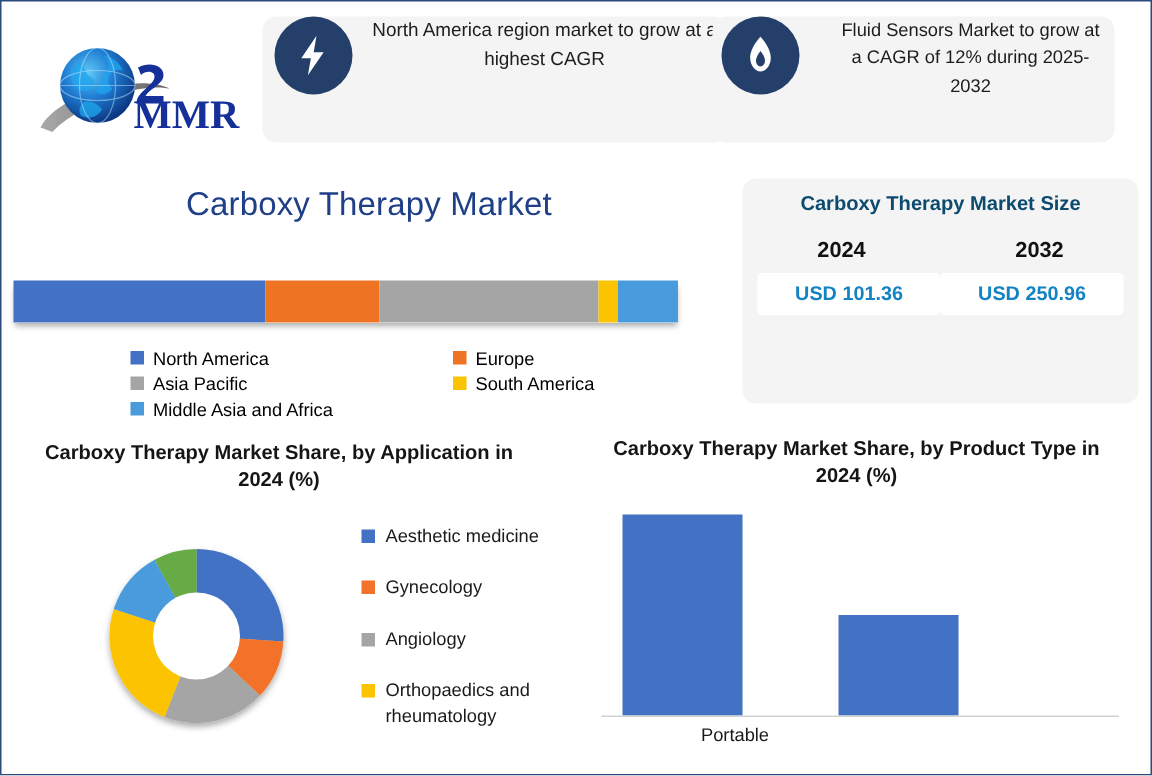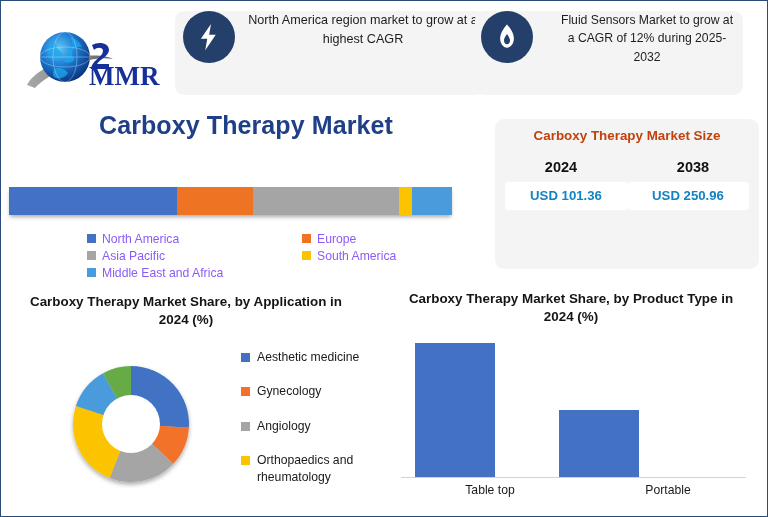--- a/index.html
+++ b/index.html
@@ -40,22 +40,22 @@
   .hcard-icon svg { display: block; }
   .hcard-text {
     flex: 1 1 auto; text-align: center; padding: 0 6px;
     font-size: 12.6px; line-height: 1.52; color: #1d1d1d;
     font-family: "Liberation Sans", sans-serif;
   }
   #hcard-2 .hcard-text { font-size: 12.2px; line-height: 1.5; }
 
   
   #main-title {
-    position: absolute; left: 0; top: 110px; width: 490px;
-    text-align: center; font-size: 25px; font-weight: bold;
+    position: absolute; left: 0; top: 122px; width: 490px;
+    text-align: center; font-size: 22px; font-weight: normal;
     color: #1f3f87; letter-spacing: .1px;
   }
   #region-subtitle {
     position: absolute; left: 0; top: 143px; width: 490px;
     text-align: center; font-size: 13.6px; font-weight: bold; color: #1a1a1a;
   }
 
   
   #stacked-wrap { position: absolute; left: 8px; top: 186px; width: 443px; height: 30px; }
   #stacked-bar {
@@ -63,31 +63,31 @@
     box-shadow: 0 3px 4px -1px rgba(0,0,0,.33);
   }
   .seg { height: 100%; }
 
   
   #region-legend {
     position: absolute; left: 86px; top: 229px; width: 400px; height: 52px;
     display: grid; grid-template-columns: 215px 185px;
     grid-auto-rows: 17px; align-content: start;
   }
-  .lg-item { display: flex; align-items: center; font-size: 12.2px; color: #8b5cf6; }
+  .lg-item { display: flex; align-items: center; font-size: 12.2px; color: #000000; }
   .lg-sw { width: 9px; height: 9px; margin-right: 6px; flex: 0 0 auto; }
   .lg-tx { white-space: nowrap; }
 
   
   #size-panel {
     position: absolute; left: 494px; top: 118px; width: 264px; height: 150px;
     background: #f4f4f4; border-radius: 9px; padding-top: 8px;
   }
   #size-title {
-    text-align: center; font-size: 13.4px; font-weight: bold; color: #c2410c;
+    text-align: center; font-size: 13.4px; font-weight: bold; color: #0c4a6e;
     line-height: 1.32; padding: 0 22px;
   }
   #size-years { display: flex; margin-top: 14px; }
   .size-year {
     flex: 1; text-align: center; font-size: 14.5px; font-weight: bold; color: #111;
   }
   #size-values { display: flex; margin-top: 7px; padding: 0 10px; gap: 0; }
   .size-val {
     flex: 1; background: #ffffff; border-radius: 3px;
     text-align: center; padding: 6px 0 7px;
@@ -214,29 +214,29 @@
       <div class="lg-item">
         <span class="lg-sw" style="background: rgb(165, 165, 165);"></span>
         <span class="lg-tx">Asia Pacific</span>
       </div>
       <div class="lg-item">
         <span class="lg-sw" style="background: rgb(252, 195, 0);"></span>
         <span class="lg-tx">South America</span>
       </div>
       <div class="lg-item">
         <span class="lg-sw" style="background: rgb(74, 155, 220);"></span>
-        <span class="lg-tx">Middle East and Africa</span>
+        <span class="lg-tx">Middle Asia and Africa</span>
       </div>
     </div>
 
   <div id="size-panel">
     <div id="size-title">Carboxy Therapy Market Size</div>
     <div id="size-years">
       <div class="size-year">2024</div>
-      <div class="size-year">2038</div>
+      <div class="size-year">2032</div>
     </div>
     <div id="size-values">
       <div class="size-val">USD 101.36</div>
       <div class="size-val">USD 250.96</div>
     </div>
   </div>
 
   <div class="sec-title" id="app-title">Carboxy Therapy Market Share, by Application in 2024 (%)</div>
   <div id="donut">
     <svg viewBox="0 0 124 124" xmlns="http://www.w3.org/2000/svg">
@@ -276,18 +276,17 @@
     </div>
 
   <div class="sec-title" id="prod-title">Carboxy Therapy  Market Share, by Product Type in 2024 (%)</div>
   <div id="prod-chart">
     <div id="prod-plot">
         <div class="prod-bar" style="height: 133.833px; left: 14px; background: rgb(67, 114, 196);"></div>
         <div class="prod-bar" style="height: 66.9167px; left: 158px; background: rgb(67, 114, 196);"></div>
       </div>
     <div id="prod-axis"></div>
     <div id="prod-labels">
-        <div class="prod-lb">Table top</div>
         <div class="prod-lb">Portable</div>
       </div>
   </div>
 
 </div>
 
 </body></html>

